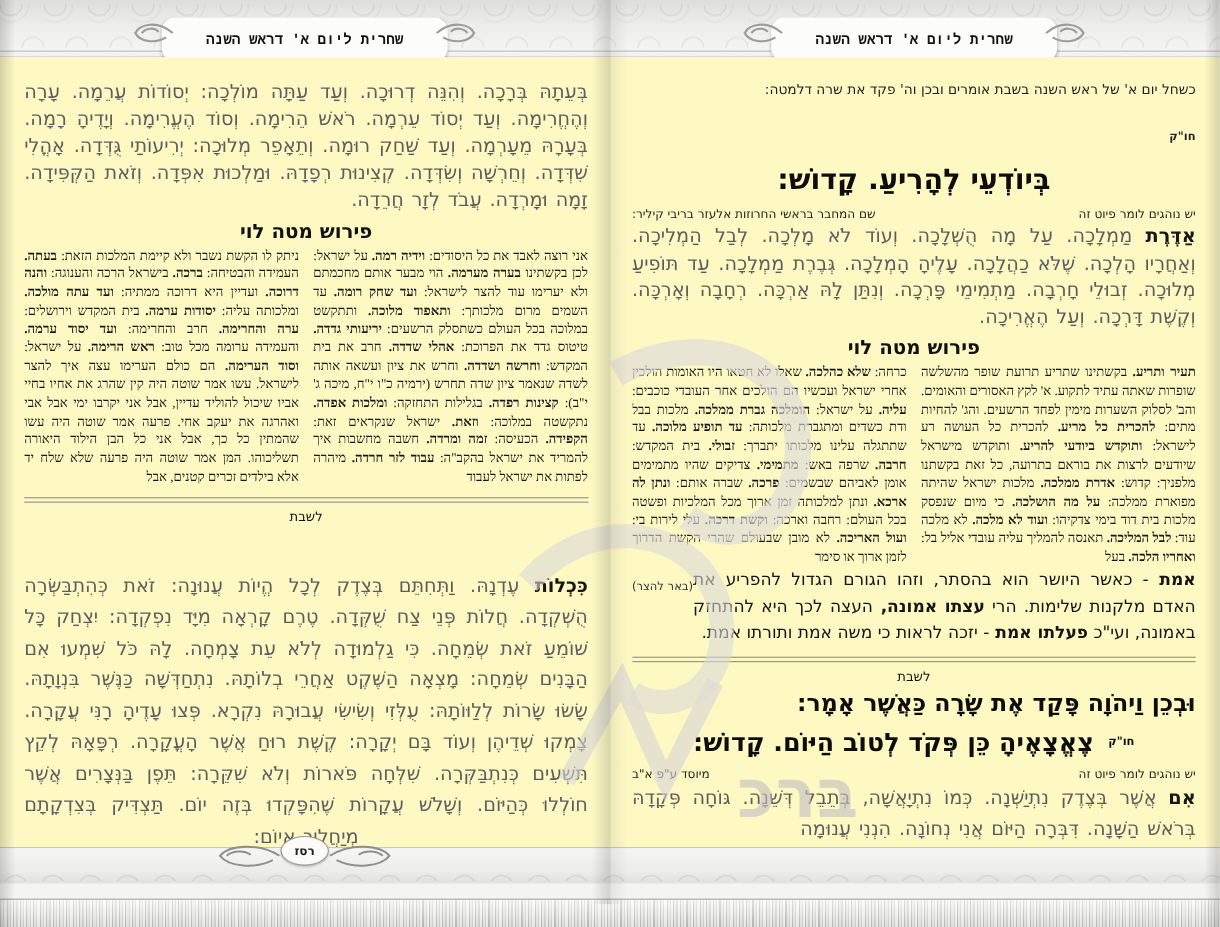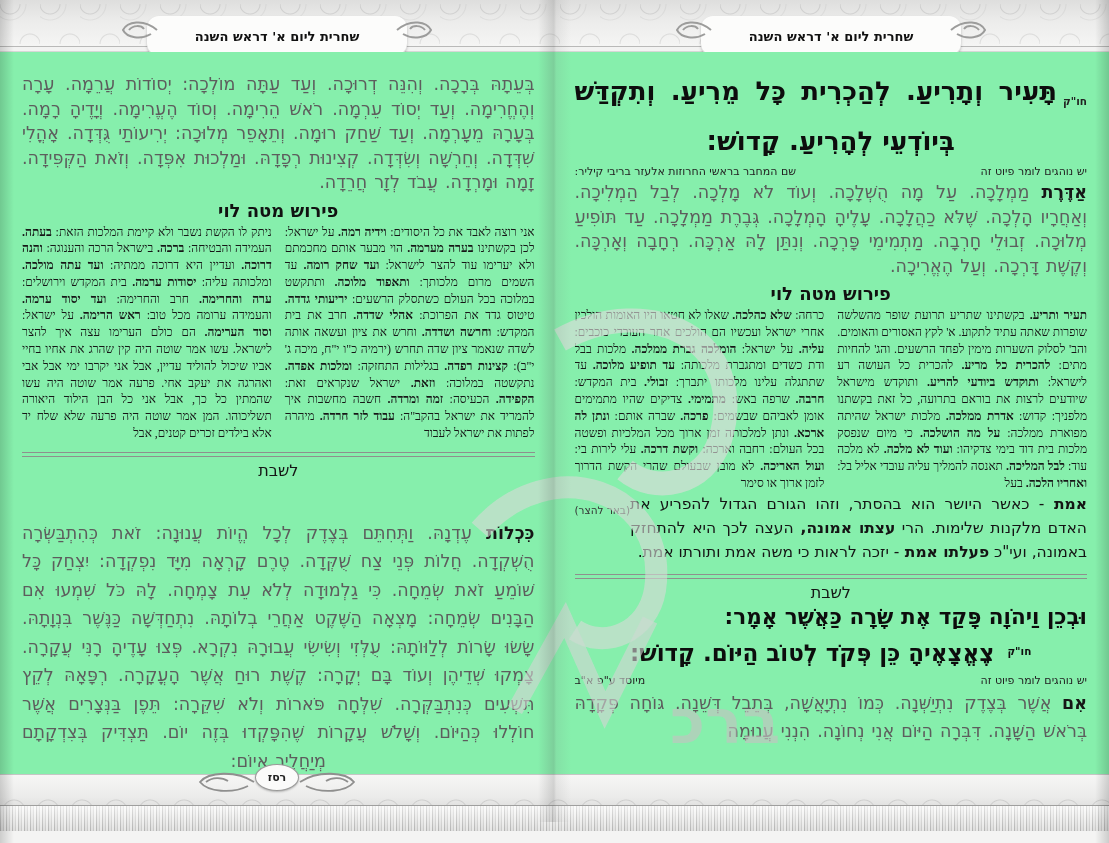--- a/index.html
+++ b/index.html
@@ -10,31 +10,31 @@
   .border-top{position:absolute;top:0;left:0;right:0;height:52px;
     background:linear-gradient(180deg,#dededd 0%,#ececeb 40%,#f7f7f6 100%);}
   .border-top::before{content:"";position:absolute;inset:4px 0 8px 0;
     background:
       radial-gradient(circle at 10px 0px, transparent 9px, rgba(150,150,150,.35) 10px, transparent 11px, transparent 15px, rgba(160,160,160,.22) 16px, transparent 17px),
       radial-gradient(circle at 30px 40px, transparent 9px, rgba(150,150,150,.3) 10px, transparent 11px);
     background-size:40px 40px;opacity:.8;}
   .border-top::after{content:"";position:absolute;left:0;right:0;bottom:0;height:4px;
     border-top:1px solid #b9b9b8;border-bottom:1px solid #d7d7d6;background:#f3f3f2;}
 
-  .cartouche{position:absolute;top:16px;width:300px;height:40px;}
+  .cartouche{position:absolute;top:16px;width:300px;height:40px;font-family:Liberation Mono, monospace;}
   .cartouche .band{position:absolute;inset:0 20px;background:#fcfcfb;border-radius:12px;
     box-shadow:0 2px 3px rgba(0,0,0,.22), inset 0 -1px 0 #e2e2e1;}
   .cartouche .title{position:absolute;inset:0;display:flex;align-items:center;justify-content:center;
     font-size:13px;font-weight:bold;color:#111;direction:rtl;}
   .cartouche svg{position:absolute;top:2px;}
   .cartouche .curl-l{left:-8px;}
   .cartouche .curl-r{right:-8px;transform:scaleX(-1);}
 
   
-  .pages{position:absolute;top:52px;left:0;right:0;bottom:57px;display:flex;background:#86efac;}
+  .pages{position:absolute;top:52px;left:0;right:0;bottom:57px;display:flex;background:#fef9c3;}
   .page{width:554.5px;box-sizing:border-box;direction:rtl;color:#1c1c1c;overflow:hidden;position:relative;}
   .page-left{padding:20px 20px 0 22px;}
   .page-right{padding:20px 22px 0 20px;}
 
   .gutter-shade{position:absolute;top:0;left:538px;width:33px;height:822px;pointer-events:none;z-index:5;
     background:linear-gradient(90deg,rgba(0,0,0,0) 0%,rgba(90,90,90,.22) 48%,rgba(120,120,120,.12) 55%,rgba(0,0,0,0) 100%);}
   .edge-shade-left,.edge-shade-right{position:absolute;top:0;bottom:0;width:14px;pointer-events:none;z-index:5;}
   .edge-shade-left{left:0;background:linear-gradient(90deg,rgba(0,0,0,.16),rgba(0,0,0,0));}
   .edge-shade-right{right:0;background:linear-gradient(270deg,rgba(0,0,0,.16),rgba(0,0,0,0));}
 
@@ -64,28 +64,28 @@
 
   .mevaer-div{position:relative;text-align:center;margin:9px 0 6px 0;height:20px;}
   .mevaer-div .line{position:absolute;top:10px;left:0;right:0;height:1px;background:#b9b9b8;}
   .mevaer-div .lbl{position:relative;display:inline-block;padding:0 6px;background:#fdfdfc;
     font-size:13.5px;font-weight:bold;color:#111;z-index:1;}
   .mevaer-div svg{position:relative;z-index:1;vertical-align:-4px;}
   .mevaer-text{font-size:15.5px;line-height:24px;text-align:justify;color:#141414;}
   .mevaer-text .src{float:left;font-size:10.5px;color:#333;margin-top:6px;}
 
   .dbl-line{height:3px;border-top:1px solid #8f8f8e;border-bottom:1px solid #8f8f8e;margin:10px 0 6px 0;}
-  .leshabat{text-align:center;font-size:16px;color:#151515;line-height:15px;}
+  .leshabat{text-align:center;font-size:12px;color:#151515;line-height:15px;}
 
   .shab1{font-size:21.5px;line-height:33px;font-weight:bold;text-align:right;color:#0d0d0d;}
   .shab2{font-size:23px;line-height:36px;font-weight:bold;text-align:center;color:#0d0d0d;}
   .final-line{font-size:23px;line-height:40px;font-weight:bold;text-align:center;color:#0d0d0d;margin-top:2px;}
 
   
-  .border-bottom{position:absolute;left:0;right:0;bottom:12px;height:57px;margin-top:40px;}
+  .border-bottom{position:absolute;left:0;right:0;bottom:0;height:73px;margin-top:40px;}
   .border-bottom .orn-band{position:absolute;top:0;left:0;right:0;height:32px;border-top:1px solid #c6c6c5;
     background:linear-gradient(180deg,#f6f6f5 0%,#ebebea 70%,#e0e0df 100%);}
   .border-bottom .orn-band::before{content:"";position:absolute;inset:2px 0;
     background:radial-gradient(circle at 14px 34px, transparent 10px, rgba(150,150,150,.3) 11px, transparent 12px);
     background-size:34px 34px;}
   .page-edges{position:absolute;left:0;right:0;bottom:0;height:25px;border-top:1px solid #9f9f9e;
     background:repeating-linear-gradient(90deg,#c3c3c2 0 1px,#f0f0ef 1px 3px,#d8d8d7 3px 4px,#fafaf9 4px 6px);}
   .page-edges::after{content:"";position:absolute;inset:0;background:linear-gradient(180deg,rgba(255,255,255,.5),rgba(0,0,0,.08));}
 
   .pagenum-wrap{position:absolute;top:-12px;width:170px;height:40px;z-index:6;}
@@ -146,24 +146,24 @@
         <span>עֶדְנָהּ. וַתְּחִתֵּם בְּצֶדֶק לְכָל הֱיוֹת עֲנוּנָה: זֹאת כְּהִתְבַּשְּׂרָה הֻשְׁקְדָה. חֲלוֹת פְּנֵי צַח שֻׁקְּדָה. טֶרֶם קָרְאָה מִיָּד נִפְקְדָה: יִצְחַק כָּל שׁוֹמֵעַ זֹאת שְׂמֵחָה. כִּי גַלְמוּדָה לְלֹא עֵת צָמְחָה. לָהּ כֹּל שִׁמְעוּ אִם הַבָּנִים שְׂמֵחָה: מָצְאָה הַשֶּׁקֶט אַחֲרֵי בְלוֹתָהּ. נִתְחַדְּשָׁה כַּנֶּשֶׁר בִּנְוָתָהּ. שָׂשׂוּ שָׂרוֹת לְלַוּוֹתָהּ: עֻלְּזִי וְשִׂישִׂי עֲבוּרָהּ נִקְרָא. פְּצוּ עָדֶיהָ רָנִּי עֲקָרָה. צָמְקוּ שְׁדֵיהֶן וְעוֹד בָּם יְקָרָה: קֶשֶׁת רוּחַ אֲשֶׁר הָעֳקָרָה. רְפָּאָהּ לְקֵץ תִּשְׁעִים כְּנִתְבַּקְּרָה. שִׁלְּחָה פֹּארוֹת וְלֹא שִׁקֵּרָה: תֵּפֶן בַּנְּצָרִים אֲשֶׁר חוֹלְלוּ כְּהַיּוֹם. וְשָׁלֹשׁ עֲקָרוֹת שֶׁהִפָּקְדוּ בְּזֶה יוֹם. תַּצְדִּיק בְּצִדְקָתָם מְיַחֲלֶיךָ אָיוֹם:</span>
       </div>
 
       <div class="final-line">
         <span class="chuk-inline">חו"ק</span>
         <span>צֶאֱצָאֶיהָ כֵּן פְּקֹד לְטוֹב הַיּוֹם. קָדוֹשׁ:</span>
       </div>
     </div>
 
     <div class="page page-right">
+      <div class="instruction">כשחל יום א' של ראש השנה בשבת אומרים ובכן וה' פקד את שרה דלמטה:</div>
 
       <div class="bigline bigline1">
         <span class="chuk">חו"ק</span>
-        <span class="t">תָּעִיר וְתָרִיעַ. לְהַכְרִית כָּל מֵרִיעַ. וְתִקְדַּשׁ</span>
       </div>
       <div class="bigline bigline2">בְּיוֹדְעֵי לְהָרִיעַ. קָדוֹשׁ:</div>
 
       <div class="notes-row">
         <span>יש נוהגים לומר פיוט זה</span>
         <span>שם המחבר בראשי החרוזות אלעזר בריבי קיליר:</span>
       </div>
 
       <div class="piyut">
         <b>אַדֶּרֶת</b>

